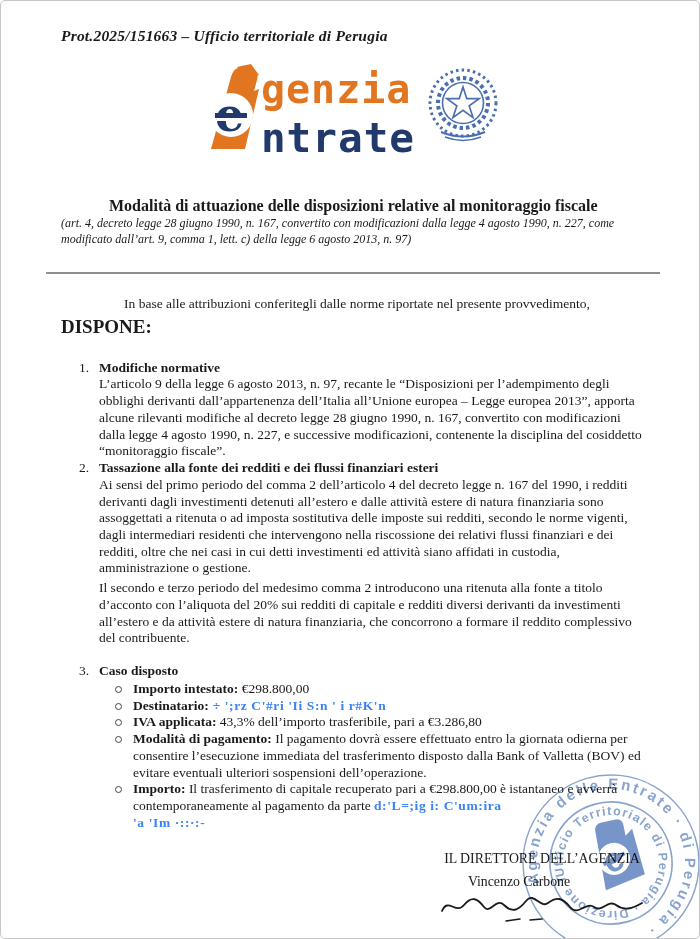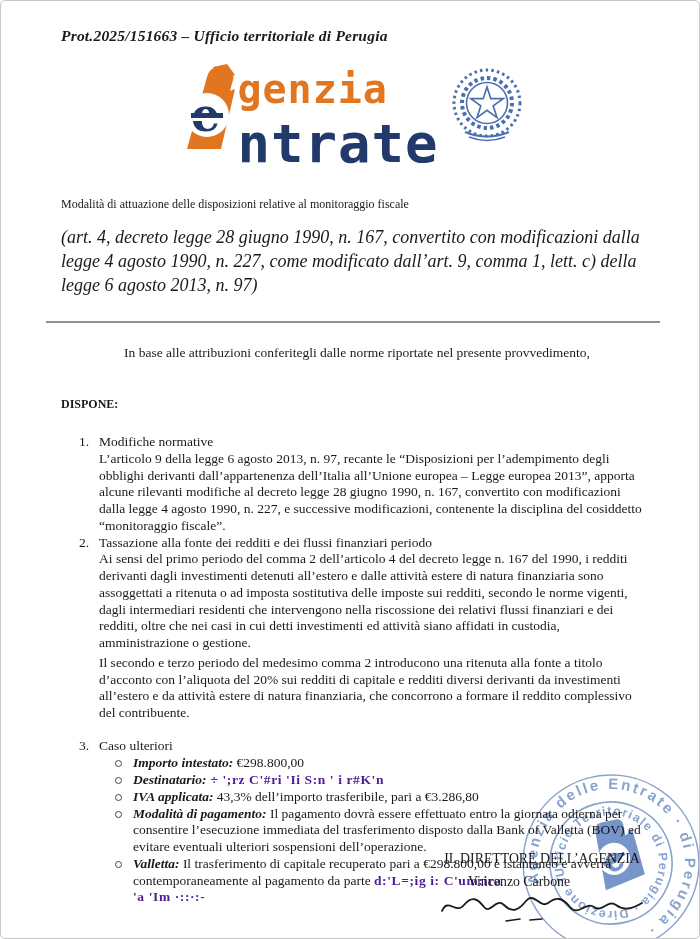--- a/index.html
+++ b/index.html
@@ -12,50 +12,50 @@
   }
   
   .prot { font-size:15.5px; font-weight:bold; font-style:italic; margin-left:8px; letter-spacing:0.2px; }
 
   
   .logo-row { margin-top:16px; height:92px; display:flex; justify-content:center; align-items:flex-start; }
   .ae-mark { width:52px; height:88px; margin-top:2px; }
   .ae-words { display:flex; flex-direction:column; margin-left:2px; margin-top:12px;
               font-family:"DejaVu Sans Mono", monospace; font-weight:bold; line-height:0.82;gap:16px; }
   .word-top   { font-size:40px; color:#e2751f; letter-spacing:1px; }
-  .word-bottom{ font-size:54px; color:#21396b; letter-spacing:1px; }
+  .word-bottom{ font-size:41px; color:#21396b; letter-spacing:1px; }
   .emblem { width:72px; height:82px; margin-left:12px; margin-top:4px; }
 
   
   .title-block { margin-top:44px; margin-left:8px; margin-right:4px; }
-  .title-bold   { font-size:12px; font-weight:normal; }
-  .title-italic { font-size:18px; font-style:italic; margin-top:14px; line-height:1.32; }
+  .title-bold   { font-size:16px; font-weight:bold;margin-left:48px; }
+  .title-italic { font-size:12px; font-style:italic; margin-top:1px; line-height:1.32; }
 
   .rule { height:2px; background:#8f8f8f; margin:24px -7px 0 -7px; border:none; }
 
   .intro   { margin-top:22px; margin-left:8px; font-size:13.5px;text-align:center; }
-  .dispone { margin-top:36px; margin-left:8px; font-size:12px; font-weight:bold; }
+  .dispone { margin-top:4px; margin-left:8px; font-size:19px; font-weight:bold; }
 
   
   .olist { margin-top:22px; font-size:13.5px; line-height:1.24; }
   .oli { display:flex; margin-left:26px; }
   .oli .num  { width:20px; flex:0 0 20px; }
   .oli .cont { flex:1; max-width:545px; }
-  .oli .head { font-weight:normal; }
+  .oli .head { font-weight:bold; }
   .para2 { margin-top:3px; }
   .oli-gap { margin-top:16px; }
 
   
   .sublist { margin-top:1px; }
   .subitem { display:flex; margin-left:12px; }
   .subitem .marker { flex:0 0 22px; padding-top:5px; }
   .subitem .marker span { display:block; width:5px; height:5px; border:1.2px solid #444; border-radius:50%; margin-left:4px; }
   .subitem .stext { flex:1; max-width:515px; }
-  .sublabel { font-weight:bold;font-style:italic; }
-  .redact  { font-weight:bold; filter:blur(0.65px); letter-spacing:0.6px; color:#4c1d95; }
+  .sublabel { font-weight:bold; }
+  .redact  { font-weight:bold; filter:blur(0.65px); letter-spacing:0.6px; color:#3b82f6; }
 
   
   .sig { position:absolute; left:418px; top:850px; width:246px; text-align:center; font-size:13.8px; }
   .sig-name { margin-top:7px; margin-right:46px; }
   .sig-scrawl { margin-top:1px; margin-left:2px; filter:blur(0.45px); }
 
   
   .stamp { position:absolute; left:514px; top:766px; width:192px; height:192px;
            mix-blend-mode:multiply; opacity:0.92; transform:rotate(-16deg); }
   .stamp text { font-family:"Liberation Sans", sans-serif; font-weight:bold; }
@@ -108,30 +108,30 @@
       <span class="num">1.</span>
       <span class="cont">
         <span class="head">Modifiche normative</span><br>
         <span>L’articolo 9 della legge 6 agosto 2013, n. 97, recante le “Disposizioni per l’adempimento degli obblighi derivanti dall’appartenenza dell’Italia all’Unione europea – Legge europea 2013”, apporta alcune rilevanti modifiche al decreto legge 28 giugno 1990, n. 167, convertito con modificazioni dalla legge 4 agosto 1990, n. 227, e successive modificazioni, contenente la disciplina del cosiddetto “monitoraggio fiscale”.</span>
       </span>
     </div>
 
     <div class="oli">
       <span class="num">2.</span>
       <span class="cont">
-        <span class="head">Tassazione alla fonte dei redditi e dei flussi finanziari periodo</span><br>
+        <span class="head">Tassazione alla fonte dei redditi e dei flussi finanziari esteri</span><br>
         <span>Ai sensi del primo periodo del comma 2 dell’articolo 4 del decreto legge n. 167 del 1990, i redditi derivanti dagli investimenti detenuti all’estero e dalle attività estere di natura finanziaria sono assoggettati a ritenuta o ad imposta sostitutiva delle imposte sui redditi, secondo le norme vigenti, dagli intermediari residenti che intervengono nella riscossione dei relativi flussi finanziari e dei redditi, oltre che nei casi in cui detti investimenti ed attività siano affidati in custodia, amministrazione o gestione.</span>
         <div class="para2">Il secondo e terzo periodo del medesimo comma 2 introducono una ritenuta alla fonte a titolo d’acconto con l’aliquota del 20% sui redditi di capitale e redditi diversi derivanti da investimenti all’estero e da attività estere di natura finanziaria, che concorrono a formare il reddito complessivo del contribuente.</div>
       </span>
     </div>
 
     <div class="oli oli-gap">
       <span class="num">3.</span>
       <span class="cont">
-        <span class="head">Caso ulteriori</span>
+        <span class="head">Caso disposto</span>
 
         <div class="sublist">
 
           <div class="subitem">
             <span class="marker">
                 <span></span>
               </span>
             <span class="stext"><span class="sublabel">Importo intestato:</span><span> €298.800,00</span></span>
           </div>
 
@@ -153,21 +153,21 @@
             <span class="marker">
                 <span></span>
               </span>
             <span class="stext"><span class="sublabel">Modalità di pagamento:</span><span> Il pagamento dovrà essere effettuato entro la giornata odierna per consentire l’esecuzione immediata del trasferimento disposto dalla Bank of Valletta (BOV) ed evitare eventuali ulteriori sospensioni dell’operazione.</span></span>
           </div>
 
           <div class="subitem">
             <span class="marker">
                 <span></span>
               </span>
-            <span class="stext"><span class="sublabel">Valletta:</span><span> Il trasferimento di capitale recuperato pari a €298.800,00 è istantaneo e avverrà contemporaneamente al pagamento da parte </span><span class="redact">d:'L=;ig i: C'um:ira</span><br><span class="redact">'a 'Im ·::·:-</span></span>
+            <span class="stext"><span class="sublabel">Importo:</span><span> Il trasferimento di capitale recuperato pari a €298.800,00 è istantaneo e avverrà contemporaneamente al pagamento da parte </span><span class="redact">d:'L=;ig i: C'um:ira</span><br><span class="redact">'a 'Im ·::·:-</span></span>
           </div>
 
         </div>
       </span>
     </div>
   </div>
 
   <div class="sig">
     <div>IL DIRETTORE DELL’AGENZIA</div>
     <div class="sig-name">Vincenzo Carbone</div>

